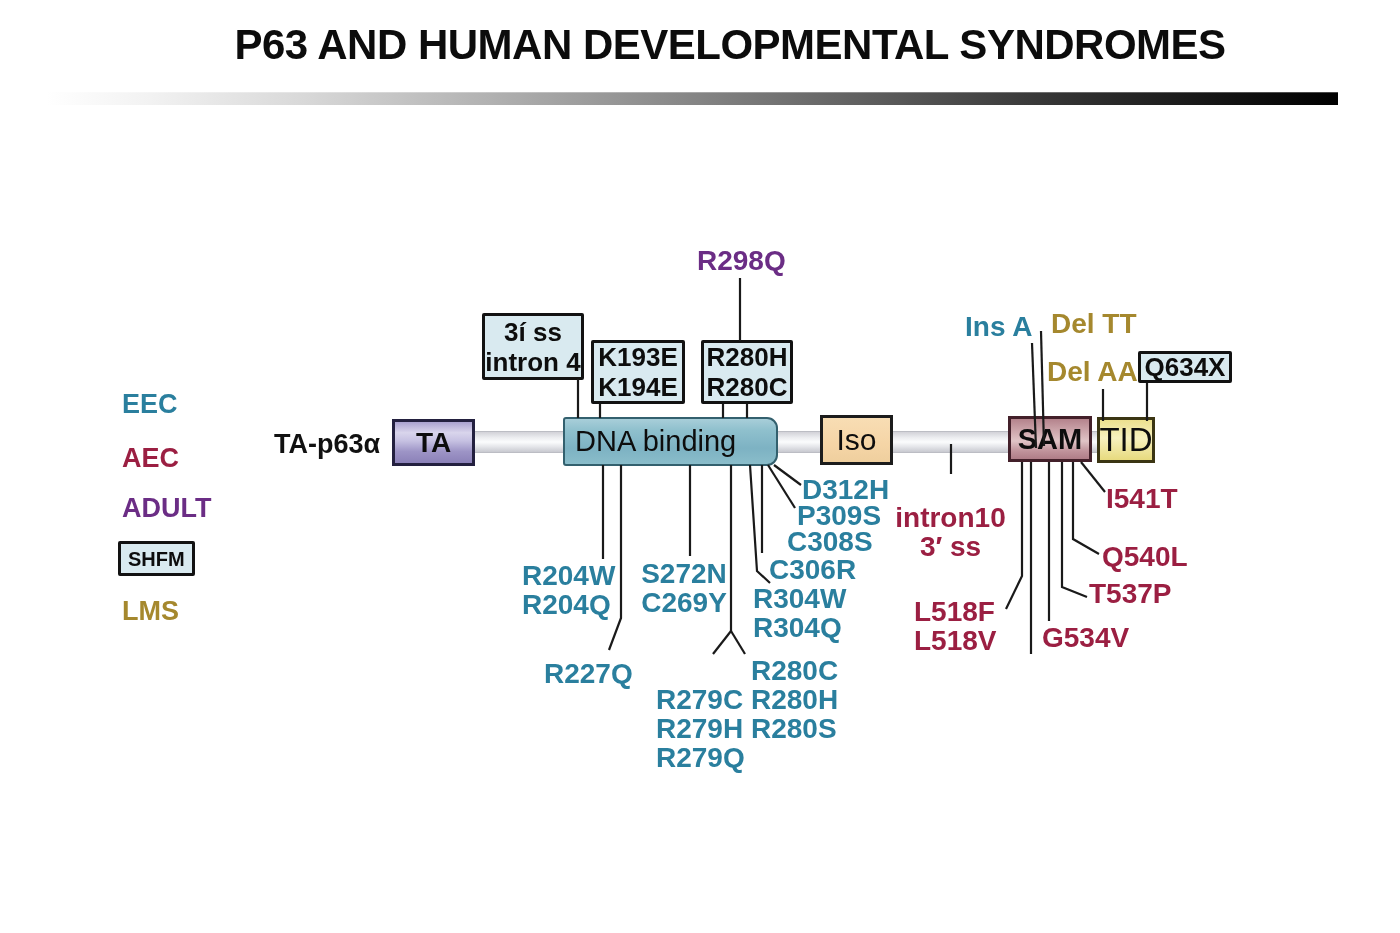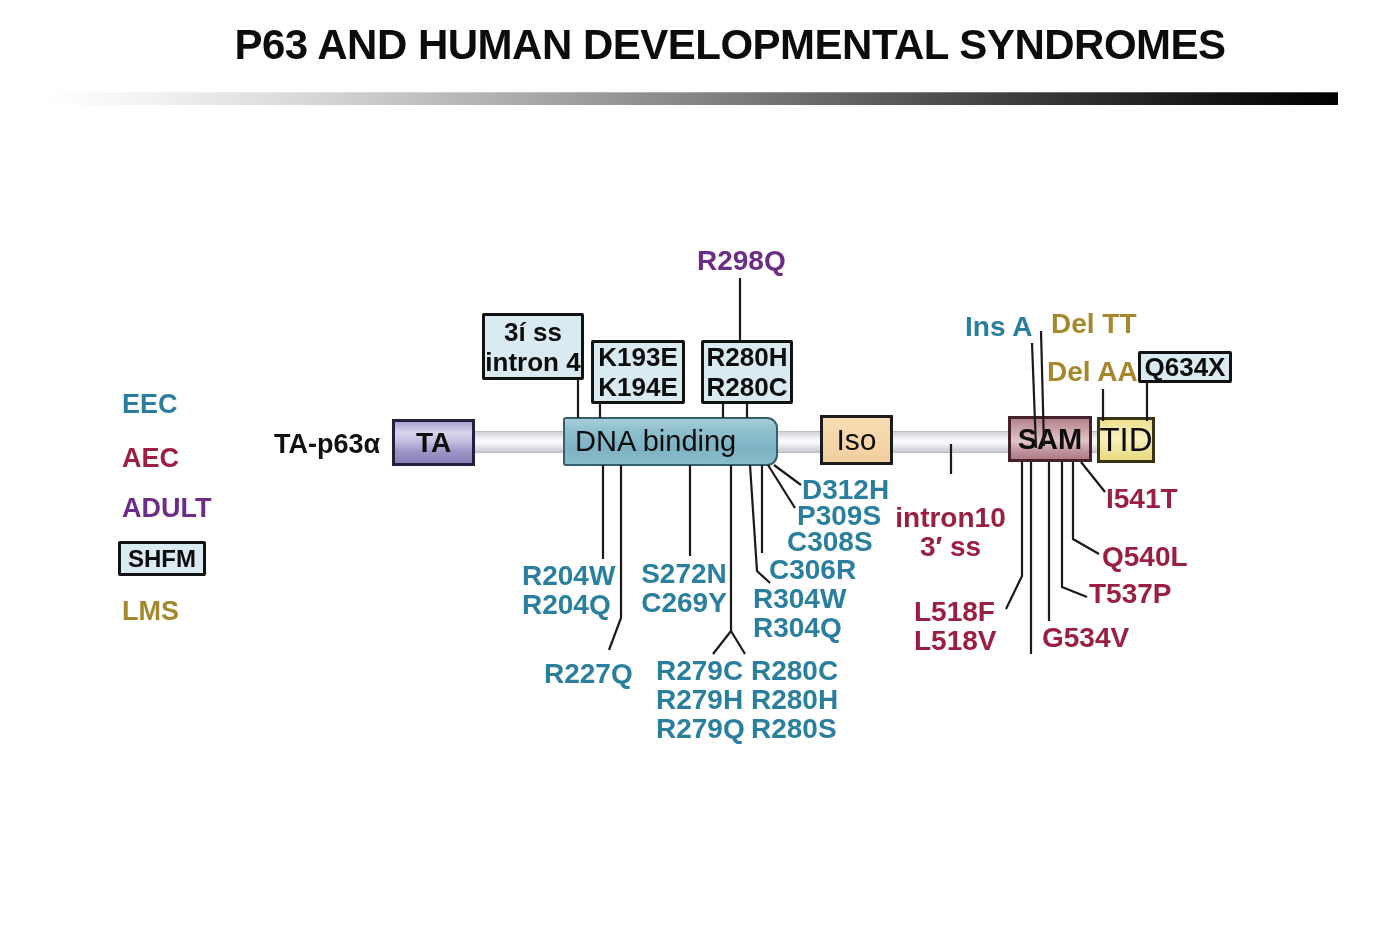--- a/index.html
+++ b/index.html
@@ -49,21 +49,21 @@
 
 <div class="slide">
 
   <div class="abs title">P63 AND HUMAN DEVELOPMENTAL SYNDROMES</div>
   <div class="abs rule"></div>
   <div class="abs panel"></div>
 
   <div class="abs legend teal" style="left:122px;top:389px;">EEC</div>
   <div class="abs legend maroon" style="left:122px;top:443px;">AEC</div>
   <div class="abs legend purple" style="left:122px;top:493px;">ADULT</div>
-  <div class="abs bluebox" style="left:118px;top:541px;height:35px;padding:0 7px;font-size:24px;">
+  <div class="abs bluebox" style="left:118px;top:541px;height:35px;padding:0 7px;font-size:20px;">
     <span>SHFM</span>
   </div>
   <div class="abs legend olive" style="left:122px;top:596px;">LMS</div>
 
   <div class="abs pname" style="left:274px;top:429px;">TA-p63α</div>
 
   <div class="abs backbone"></div>
   <div class="abs domain d-ta" style="left:392px;top:419px;width:83px;height:47px;">TA</div>
   <div class="abs domain d-dna" style="left:563px;top:417px;width:215px;height:49px;">DNA binding</div>
   <div class="abs domain d-iso" style="left:820px;top:415px;width:73px;height:50px;">Iso</div>
@@ -93,21 +93,21 @@
 
   <div class="abs mut teal" style="left:522px;top:561px;">
     <div>R204W</div>
     <div>R204Q</div>
   </div>
   <div class="abs mut teal ctr" style="left:628px;top:559px;width:112px;">
     <div>S272N</div>
     <div>C269Y</div>
   </div>
   <div class="abs mut teal" style="left:544px;top:659px;">R227Q</div>
-  <div class="abs mut teal" style="left:656px;top:656px;">
+  <div class="abs mut teal" style="left:656px;top:685px;">
     <div>R279C</div>
     <div>R279H</div>
     <div>R279Q</div>
   </div>
   <div class="abs mut teal" style="left:751px;top:656px;">
     <div>R280C</div>
     <div>R280H</div>
     <div>R280S</div>
   </div>
   <div class="abs mut teal" style="left:753px;top:584px;">

